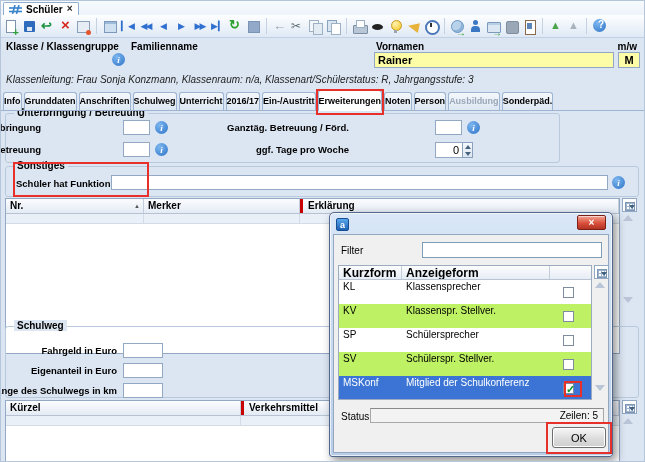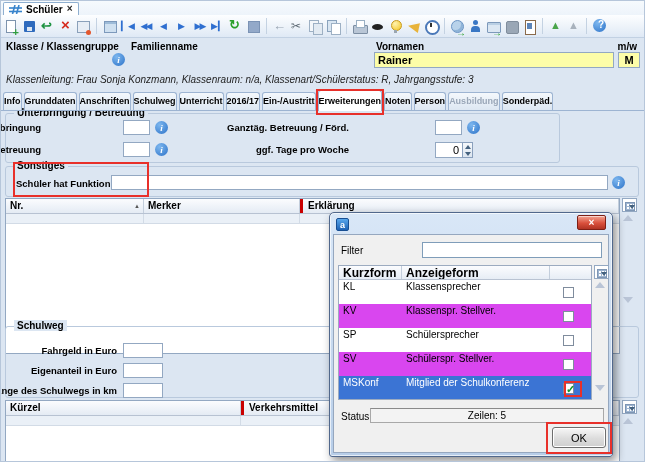--- a/index.html
+++ b/index.html
@@ -121,27 +121,27 @@
   .dlg-client{position:absolute;left:3px;right:3px;top:21px;bottom:3px;background:#f0f0f0;border:1px solid #95a7bf}
   .dlbl{position:absolute;font-size:10px;font-weight:bold;white-space:nowrap}
   .dinp{position:absolute;background:#fff;border:1px solid #7f9db9;height:16px;font-size:10px;padding:0 3px;font-family:"Liberation Sans",sans-serif}
   .dtable{position:absolute;left:4px;top:30px;width:254px;height:135px;background:#fff;border:1px solid #9cabc0;overflow:hidden}
   .dhead{display:flex;height:14px;background:linear-gradient(#fbfcfe,#e7edf5);border-bottom:1px solid #b9c3d2;font-size:12px;font-weight:bold}
   .dc1{width:62px;padding:0 4px;overflow:hidden}
   .dc2{width:148px;padding:0 4px;border-left:1px solid #c3cedc;overflow:hidden}
   .dc3{flex:1;border-left:1px solid #c3cedc;display:flex;align-items:center}
   .drow{display:flex;height:24px;line-height:13px;font-size:10px}
   .drow .dc2,.drow .dc3{border-left:1px solid transparent}
-  .drow.alt{background:#d946ef}
+  .drow.alt{background:#bef264}
   .drow.sel{background:#3b74d4;color:#fff}
   .cbx{position:relative;width:11px;height:11px;background:#fff;border:1px solid #7f8c9d;display:inline-block;margin-left:13px}
   .cbx.checked::after{content:"\2713";position:absolute;left:0;top:-3px;font-size:11px;font-weight:bold;color:#13962c}
   .ann3{position:relative}
   .ann3::after{content:"";position:absolute;left:-9px;right:-9px;top:-5px;bottom:-4px;border:2px solid #e8302a}
-  .st-field{position:absolute;left:36px;right:4px;top:173px;height:15px;background:#f3f3f3;border:1px solid #a8a8a8;border-top-color:#8a8a8a;display:flex;justify-content:center;align-items:center;padding:0 5px;font-size:10px}
+  .st-field{position:absolute;left:36px;right:4px;top:173px;height:15px;background:#f3f3f3;border:1px solid #a8a8a8;border-top-color:#8a8a8a;display:flex;justify-content:flex-end;align-items:center;padding:0 5px;font-size:10px}
   .ok-btn{position:absolute;left:218px;top:192px;width:54px;height:21px;background:linear-gradient(#f7f7f7,#dcdcdc 55%,#cfcfcf);border:1px solid #6e6e6e;border-radius:3px;font-size:11px;font-family:"Liberation Sans",sans-serif;box-shadow:inset 0 0 0 1px #fff}
   .ann-ok{position:relative}
   .ann-ok::after{content:"";position:absolute;left:-7px;right:-7px;top:-6px;bottom:-7px;border:2px solid #e8302a}
 </style>
 </head>
 <body>
 
 <div class="screen">
 
   <div class="tabbar">

